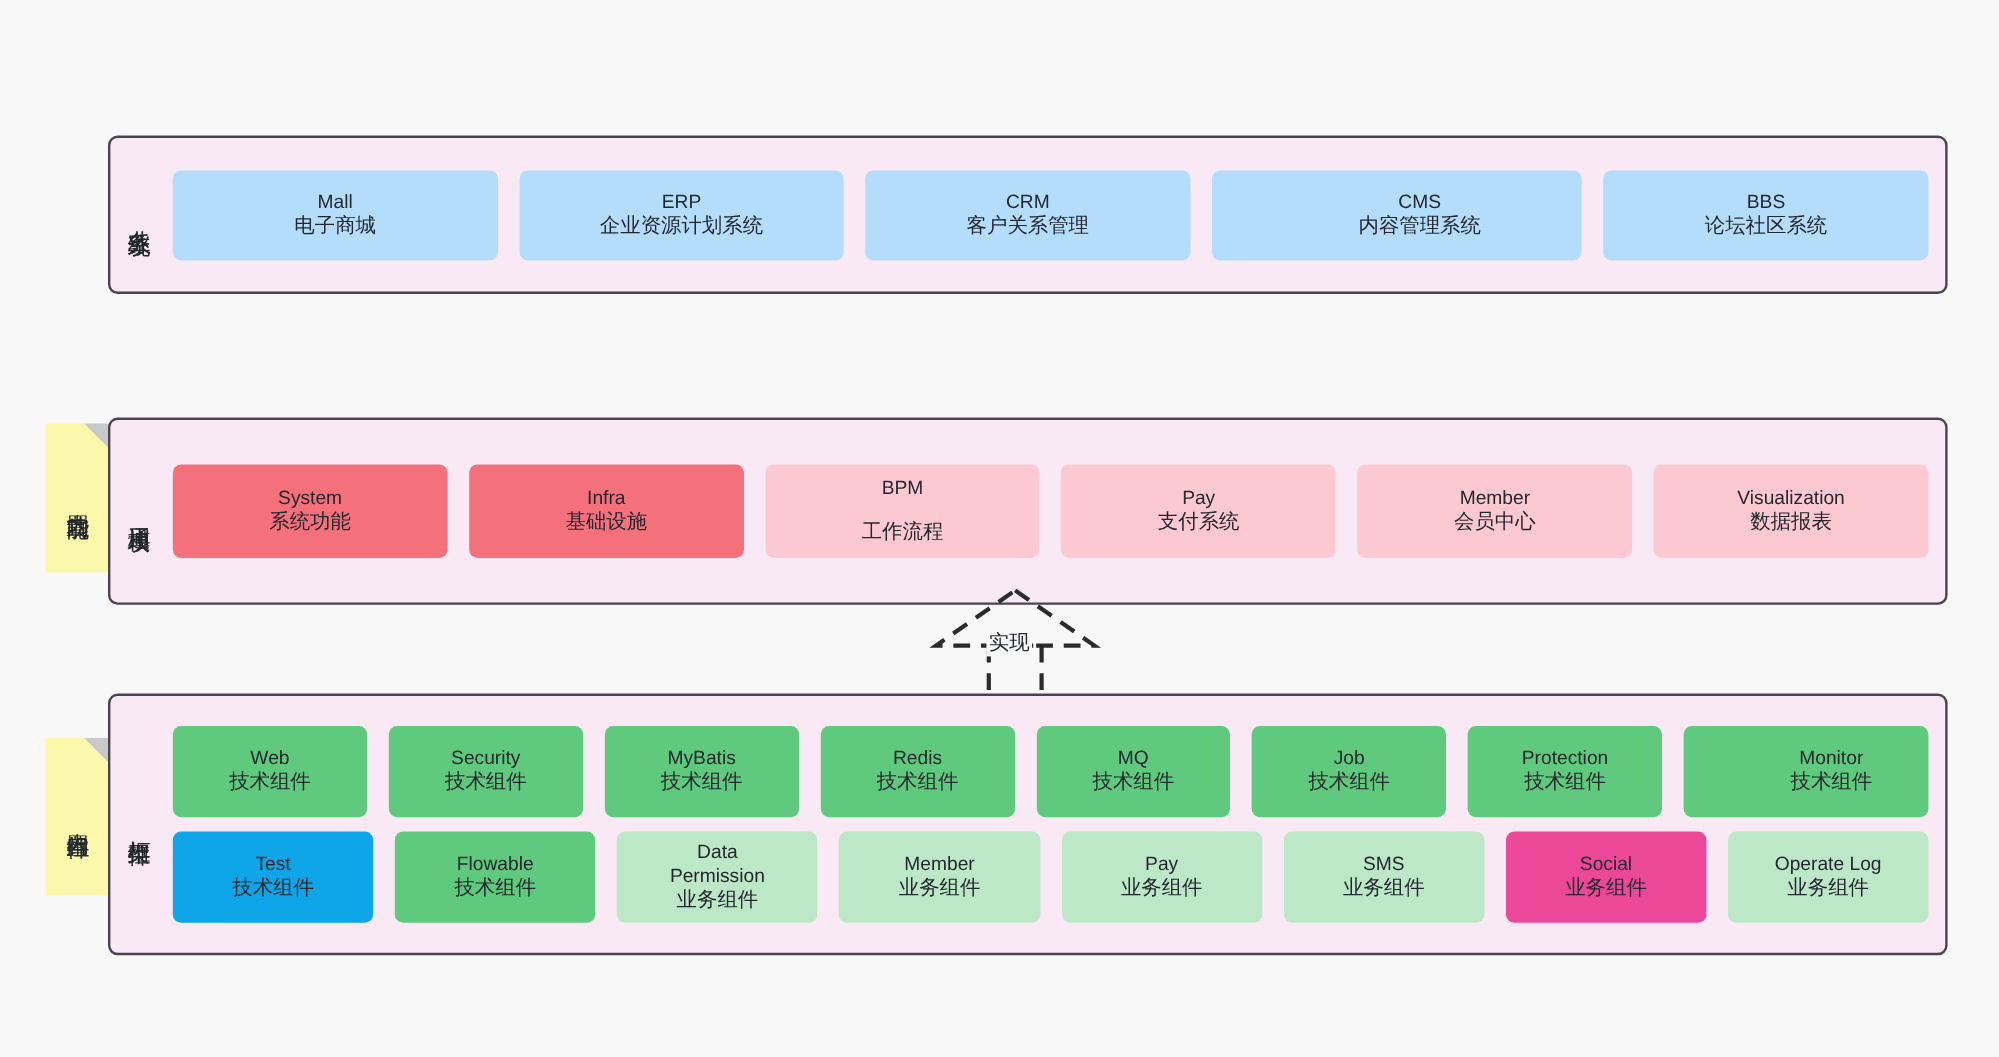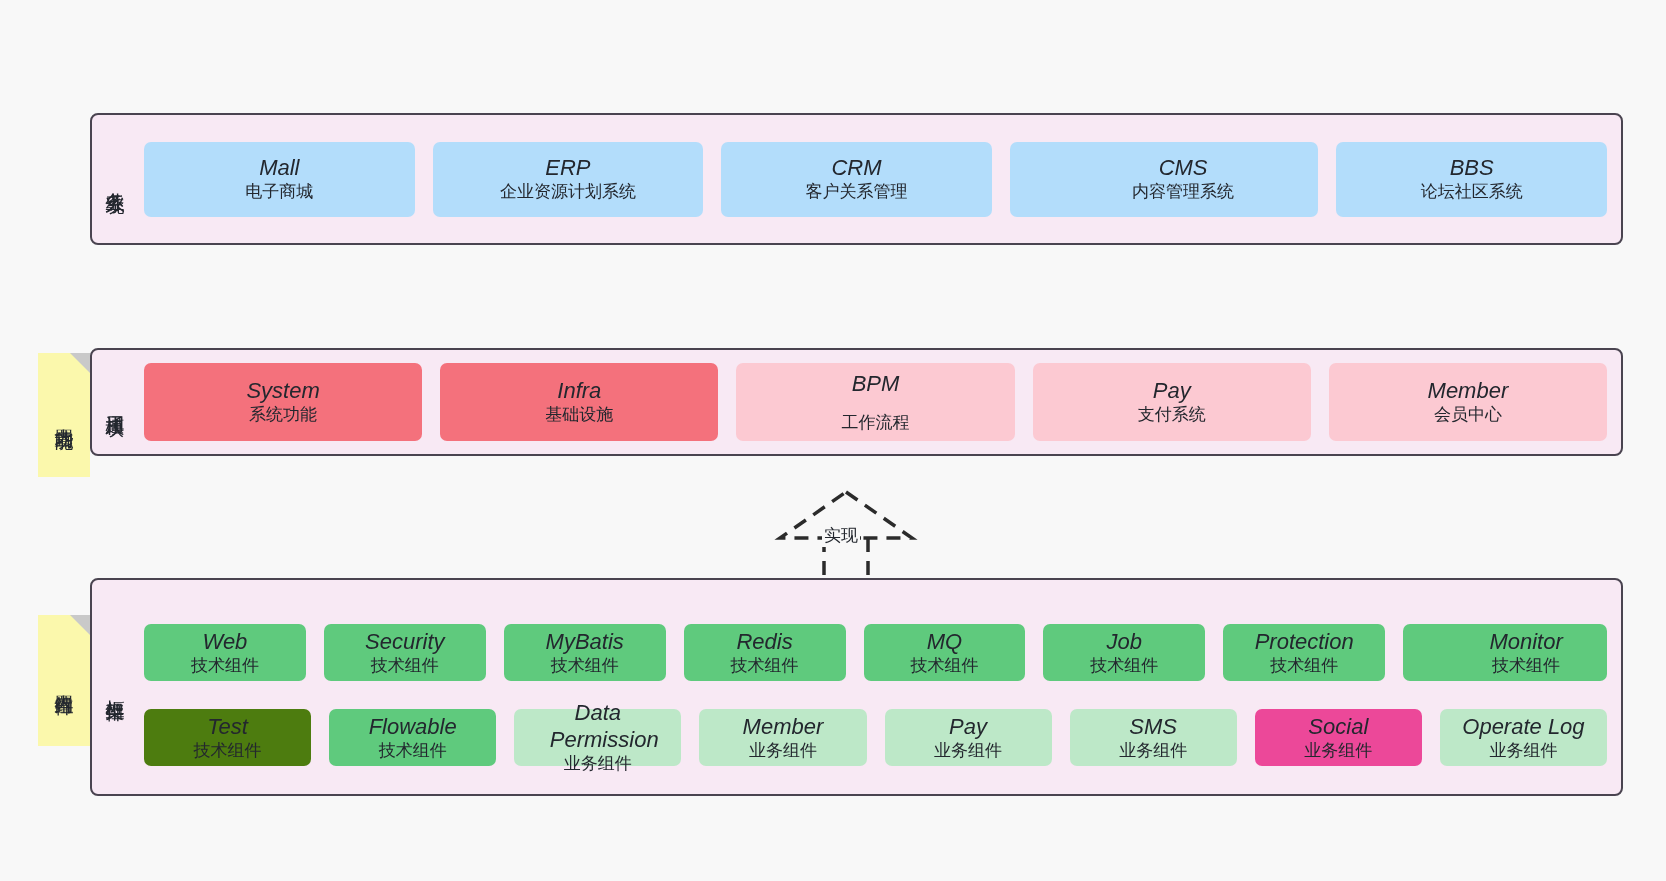--- a/index.html
+++ b/index.html
@@ -61,26 +61,26 @@
     display: flex;
     flex-direction: column;
     align-items: center;
     justify-content: center;
     text-align: center;
     color: #23272e;
     line-height: 1.22;
     padding: 4px 6px;
     user-select: none;
   }
-  .card .t1 { font-size: 22px; font-style: italic; }
+  .card .t1 { font-size: 16px; }
   .card .t2 { font-size: 17px; }
 
   .h-biz   { height: 75px; }
   .h-mod   { height: 78px; }
-  .h-comp  { height: 57px; margin-top: 16px; }
+  .h-comp  { height: 76px; }
 
   .c-blue       { background: #b3ddfb; }
   .c-red        { background: #f4717c; }
   .c-pink       { background: #fcc9d2; }
   .c-green      { background: #5fca7d; }
   .c-greenlight { background: #bde8c8; }
 
   
   .note {
     position: absolute;
@@ -159,21 +159,21 @@
       </div>
     </div>
   </div>
 
 
   <div class="note" style="left:38px; top:353px; height:124px;">
     <span class="fold"></span>
     <span>内置功能</span>
   </div>
 
-  <div class="layer" id="layer-modules" style="left:90px; top:348px; width:1533px; height:108px;">
+  <div class="layer" id="layer-modules" style="left:90px; top:348px; width:1533px; height:156px;">
     <div class="layer-title">通用模块</div>
     <div class="layer-body">
       <div class="row">
 
         <div class="card c-red h-mod" style="background: rgb(244, 113, 124);">
           <span class="t1">System</span>
           <span class="t2">系统功能</span>
         </div>
 
         <div class="card c-red h-mod" style="background: rgb(244, 113, 124);">
@@ -189,20 +189,24 @@
         <div class="card c-pink h-mod" style="background: rgb(252, 201, 210);">
           <span class="t1">Pay</span>
           <span class="t2">支付系统</span>
         </div>
 
         <div class="card c-pink h-mod" style="background: rgb(252, 201, 210);">
           <span class="t1">Member</span>
           <span class="t2">会员中心</span>
         </div>
 
+        <div class="card c-pink h-mod" style="background: rgb(252, 201, 210);">
+          <span class="t1">Visualization</span>
+          <span class="t2">数据报表</span>
+        </div>
 
       </div>
     </div>
   </div>
 
   <div class="arrow" style="left:772px; top:488px; width:148px; height:90px;">
     <svg width="148" height="90" viewBox="0 0 148 90">
       <path d="M 74 4 L 140 50 L 8 50 Z" fill="none" stroke="#2b2b2b" stroke-width="3.5" stroke-dasharray="14 9" stroke-linecap="butt"></path>
       <path d="M 52 50 L 52 90" fill="none" stroke="#2b2b2b" stroke-width="3.5" stroke-dasharray="14 9"></path>
       <path d="M 96 50 L 96 90" fill="none" stroke="#2b2b2b" stroke-width="3.5" stroke-dasharray="14 9"></path>
@@ -249,21 +253,21 @@
           <span class="t1">Protection</span>
           <span class="t2">技术组件</span>
         </div>
         <div class="card c-green h-comp" style="background: rgb(95, 202, 125); padding-left: 48px;">
           <span class="t1">Monitor</span>
           <span class="t2">技术组件</span>
         </div>
       </div>
 
       <div class="row">
-        <div class="card c-green h-comp" style="background: #4d7c0f;">
+        <div class="card c-green h-comp" style="background: #0ea5e9;">
           <span class="t1">Test</span>
           <span class="t2">技术组件</span>
         </div>
         <div class="card c-green h-comp" style="background: rgb(95, 202, 125);">
           <span class="t1">Flowable</span>
           <span class="t2">技术组件</span>
         </div>
         <div class="card c-greenlight h-comp" style="background: rgb(189, 232, 200);">
           <span class="t1" style="max-width:96px;">Data Permission</span>
           <span class="t2">业务组件</span>

